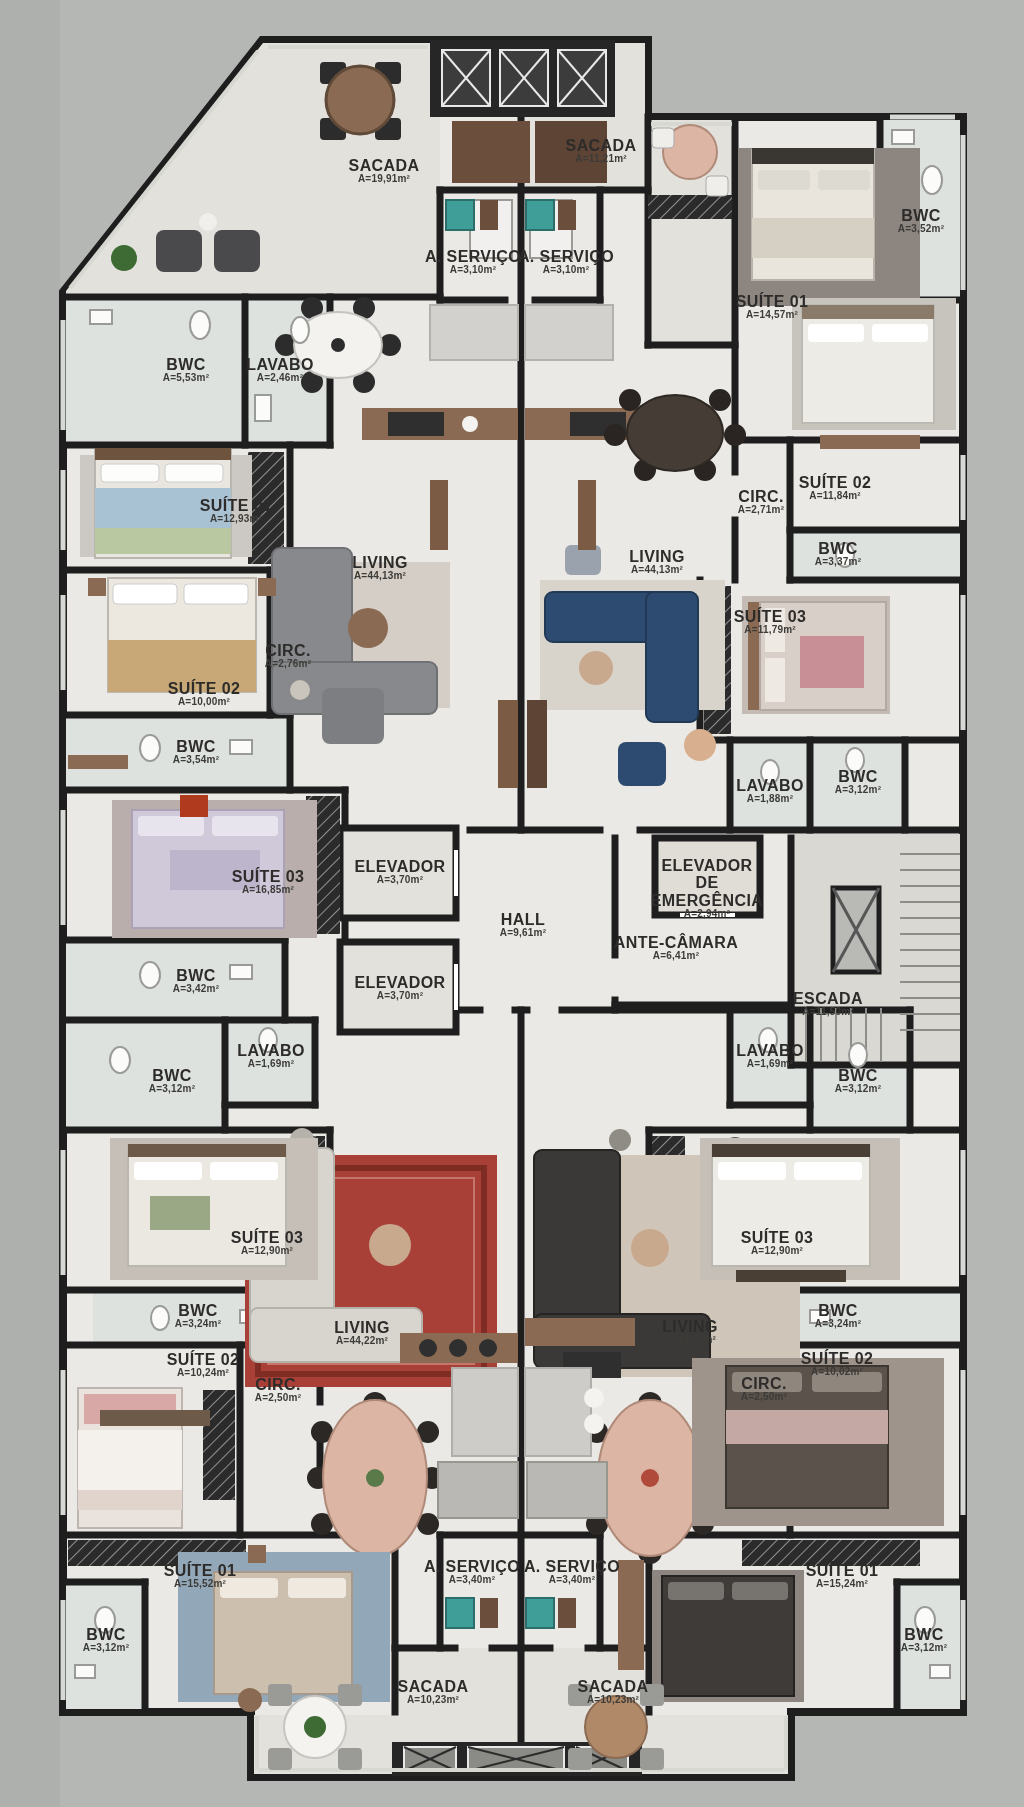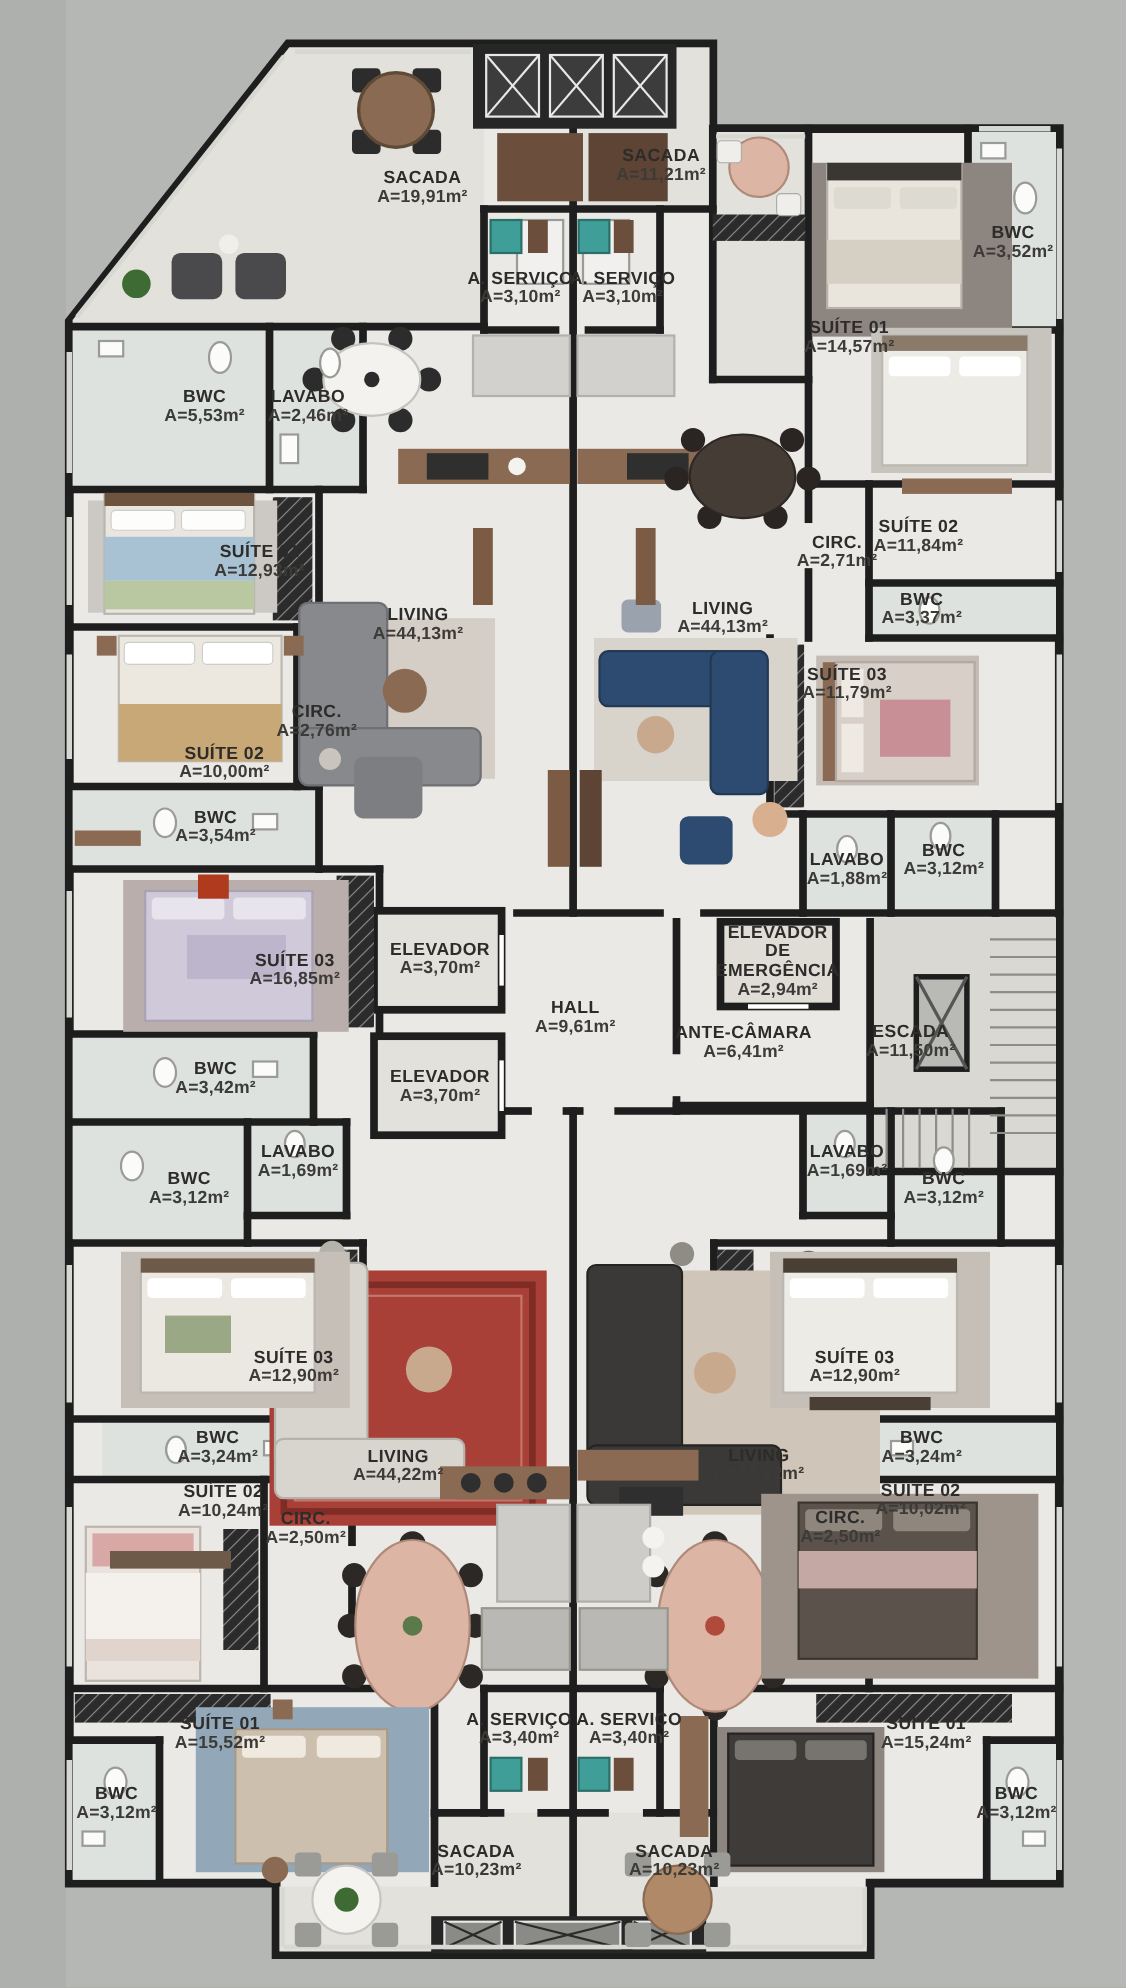--- a/index.html
+++ b/index.html
@@ -1,22 +1,22 @@
 <!DOCTYPE html>
 <html style="--exterior: #b5b7b4; --floor: #eae9e5; --balcony: #e2e1dc; --bath: #dde2df; --core: #d9d8d3; --wall: #1e1e1e; --window: #d6d8d3;"><head>
 <meta charset="utf-8">
 <style>
   html,body{margin:0;padding:0;background:#9ea09d;font-family:"Liberation Sans",sans-serif;}
   .stage{position:relative;width:1024px;height:1807px;overflow:hidden;background:var(--exterior,#b5b7b4);}
   .stage svg{position:absolute;left:0;top:0;}
   #labels{position:absolute;left:0;top:0;width:100%;height:100%;pointer-events:none;}
   .room-label{position:absolute;transform:translate(-50%,-50%);text-align:center;color:#2d2c2a;line-height:1.08;white-space:nowrap;}
-  .room-label.wrap{white-space:normal;width:118px;}
+  .room-label.wrap{white-space:normal;width:118px;margin-top:14px;}
   .room-name{font-size:16px;font-weight:700;letter-spacing:.4px;}
-  .room-area{font-size:16px;font-weight:600;color:#3c3b38;letter-spacing:.2px;}
+  .room-area{font-size:10px;font-weight:600;color:#3c3b38;letter-spacing:.2px;}
 </style>
 </head>
 <body>
 
 <div class="stage">
 <svg width="1024" height="1807" viewBox="0 0 1024 1807">
   <defs>
     <pattern id="wd" width="9" height="9" patternUnits="userSpaceOnUse" patternTransform="rotate(45)">
       <rect width="9" height="9" fill="#2b2b2b"></rect>
           <line x1="0" y1="0" x2="0" y2="9" stroke="#8f8f8f" stroke-width="2"></line>
@@ -659,21 +659,21 @@
     <div class="room-area">A=9,61m²</div>
   </div>
       <div class="room-label wrap" style="left: 707px; top: 874px;">
     <div class="room-name">ELEVADOR DE EMERGÊNCIA</div>
     <div class="room-area">A=2,94m²</div>
   </div>
       <div class="room-label" style="left: 676px; top: 948px;">
     <div class="room-name">ANTE-CÂMARA</div>
     <div class="room-area">A=6,41m²</div>
   </div>
-      <div class="room-label" style="left: 828px; top: 947px;">
+      <div class="room-label" style="left: 828px; top: 1004px;">
     <div class="room-name">ESCADA</div>
     <div class="room-area">A=11,50m²</div>
   </div>
       <div class="room-label" style="left: 172px; top: 1081px;">
     <div class="room-name">BWC</div>
     <div class="room-area">A=3,12m²</div>
   </div>
       <div class="room-label" style="left: 271px; top: 1056px;">
     <div class="room-name">LAVABO</div>
     <div class="room-area">A=1,69m²</div>

